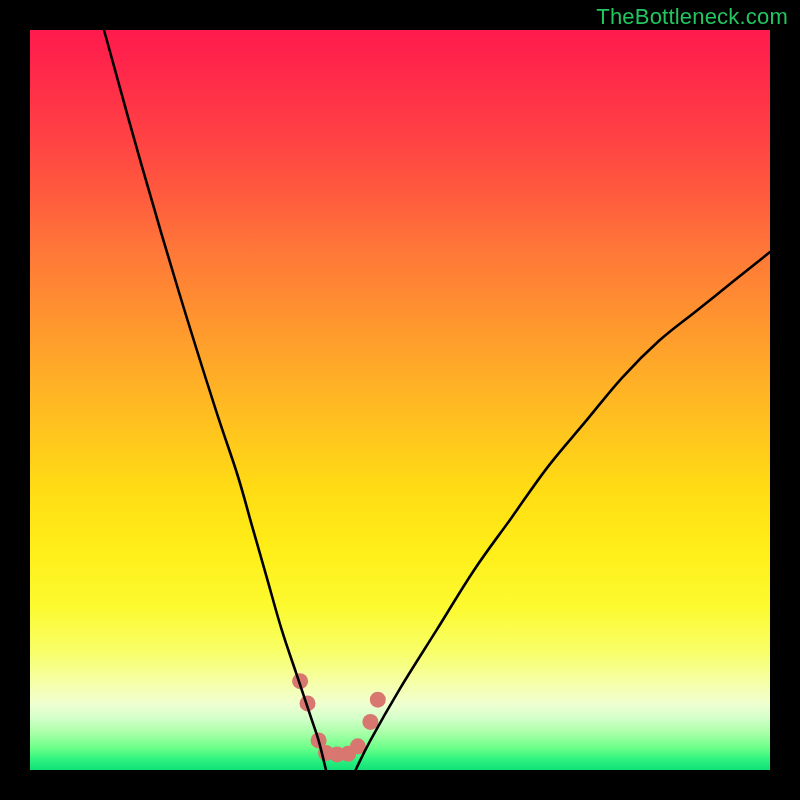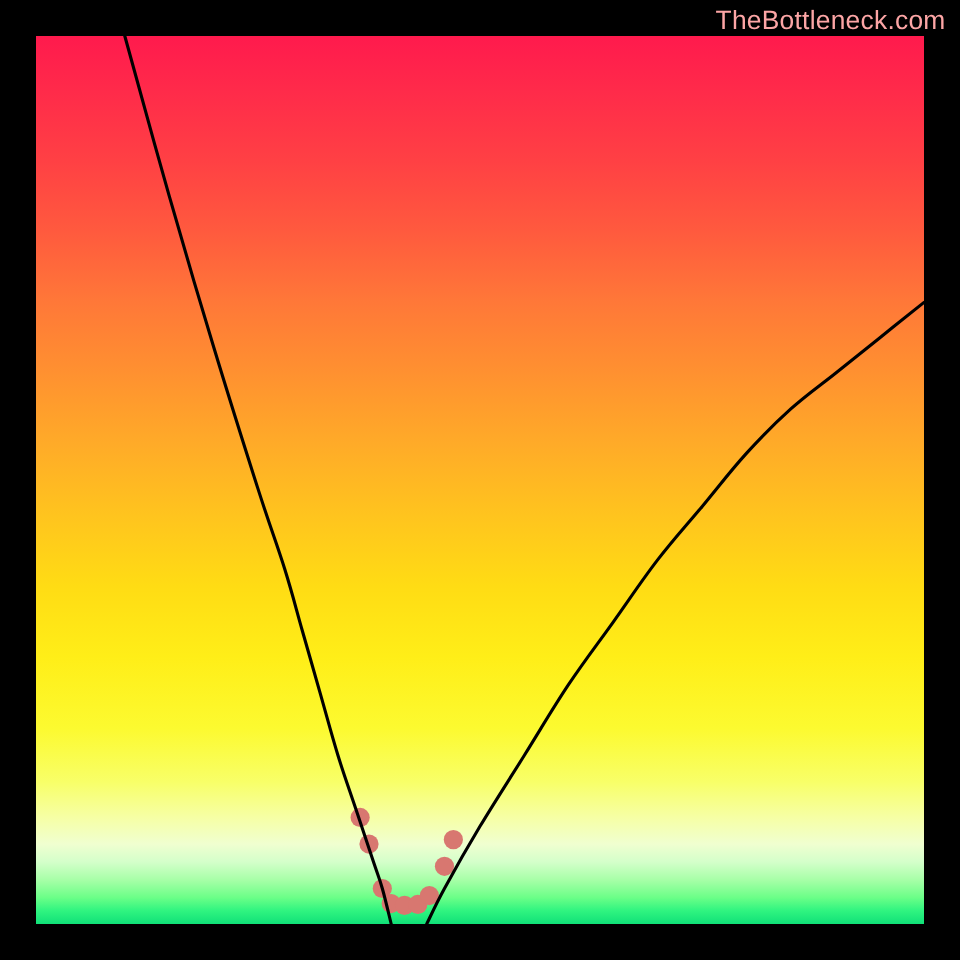--- a/index.html
+++ b/index.html
@@ -43,21 +43,21 @@
       #a8ffa8 95%,
       #6cff88 97%,
       #30f480 98.5%,
       #10e078 100%
     );
   }
   .watermark {
     position: absolute;
     top: 4px;
     right: 12px;
-    color: #fca5a5;
+    color: #22c55e;
     font-size: 22px;
     font-weight: 500;
     letter-spacing: 0.2px;
     user-select: none;
     z-index: 20;
   }
   svg.curves {
     position: absolute;
     left: 0;
     top: 0;

